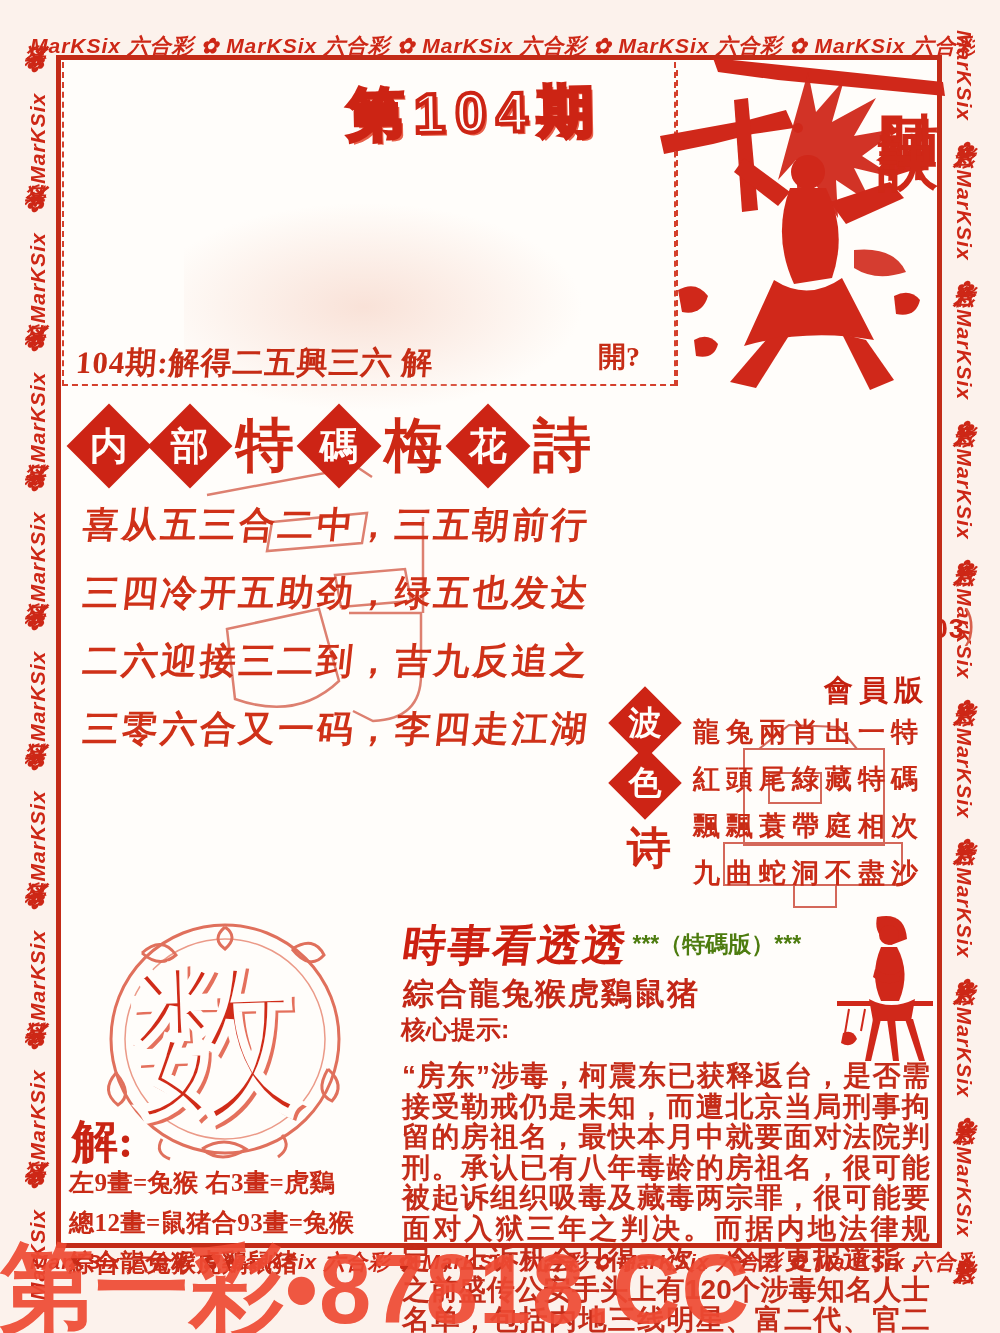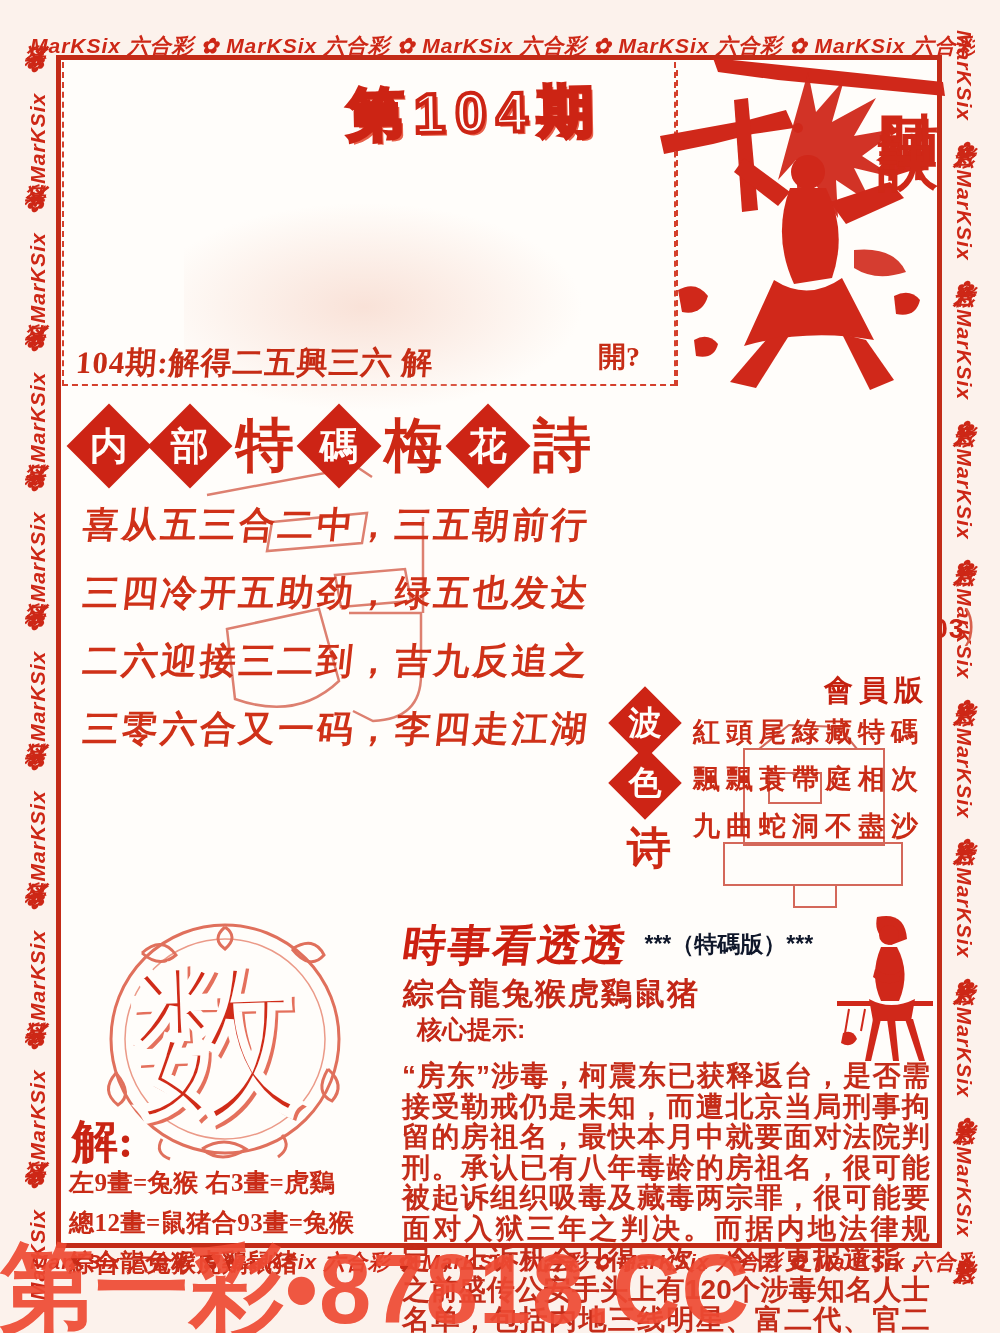--- a/index.html
+++ b/index.html
@@ -104,25 +104,25 @@
     font-family:"Liberation Serif",serif;color:#c92413;z-index:3;}
   .num-lines{position:absolute;left:5px;top:252px;z-index:3;width:330px;}
   .num-line{font-size:25px;font-weight:bold;font-family:"Liberation Serif",serif;color:#c92b16;
     line-height:40px;white-space:nowrap;letter-spacing:0.5px;}
   
   .news-box{left:390px;top:908px;width:547px;height:340px;border-top:3px solid #c53019;
     border-left:3px solid #c53019;}
   .news-head{position:absolute;left:10px;top:6px;white-space:nowrap;z-index:2;}
   .news-title{display:inline-block;font-size:43px;font-weight:bold;
     font-family:"Liberation Serif",serif;color:#cc2010;transform:skewX(-8deg);letter-spacing:2px;}
-  .news-ed{display:inline-block;font-size:23px;font-weight:bold;color:#0f172a;margin-left:12px;
+  .news-ed{display:inline-block;font-size:23px;font-weight:bold;color:#4d7c0f;margin-left:0;
     vertical-align:8px;}
   .news-headline{position:absolute;left:10px;top:62px;font-size:31px;font-weight:bold;
     color:#c32716;letter-spacing:2px;z-index:2;}
-  .news-hint{position:absolute;left:24px;top:102px;font-size:25px;font-weight:bold;color:#c32716;z-index:2;}
+  .news-hint{position:absolute;left:8px;top:102px;font-size:25px;font-weight:bold;color:#c32716;z-index:2;}
   .news-body{position:absolute;left:9px;top:150px;width:528px;font-size:28px;font-weight:bold;
     color:#c42c19;line-height:30.5px;text-align:justify;z-index:2;letter-spacing:0.2px;}
   .woman-svg{position:absolute;right:2px;top:2px;z-index:3;}
   
   .overlay{position:absolute;left:0px;top:1226px;width:1000px;z-index:30;
     font-size:94px;font-weight:bold;color:#ee4a33;opacity:0.92;white-space:nowrap;
     font-family:"Liberation Sans",sans-serif;letter-spacing:1px;transform:scaleY(1.05);}
 </style>
 </head>
 <body>
@@ -245,20 +245,21 @@
   <div class="bose-col">
     <div class="diamond">
         <span>波</span>
       </div>
     <div class="diamond">
         <span>色</span>
       </div>
     <div class="bose-shi">诗</div>
   </div>
   <div class="bose-lines">
+    <div class="bose-line">龍兔兩肖出一特</div>
     <div class="bose-line">紅頭尾綠藏特碼</div>
     <div class="bose-line">飄飄蓑帶庭相次</div>
     <div class="bose-line">九曲蛇洞不盡沙</div>
   </div>
 </div>
 
 <div class="box num-box">
   <svg class="orn" width="286" height="262" viewBox="0 0 286 262">
     <g fill="none" stroke="#e0705c" stroke-width="3">
       <circle cx="143" cy="126" r="114"></circle>

